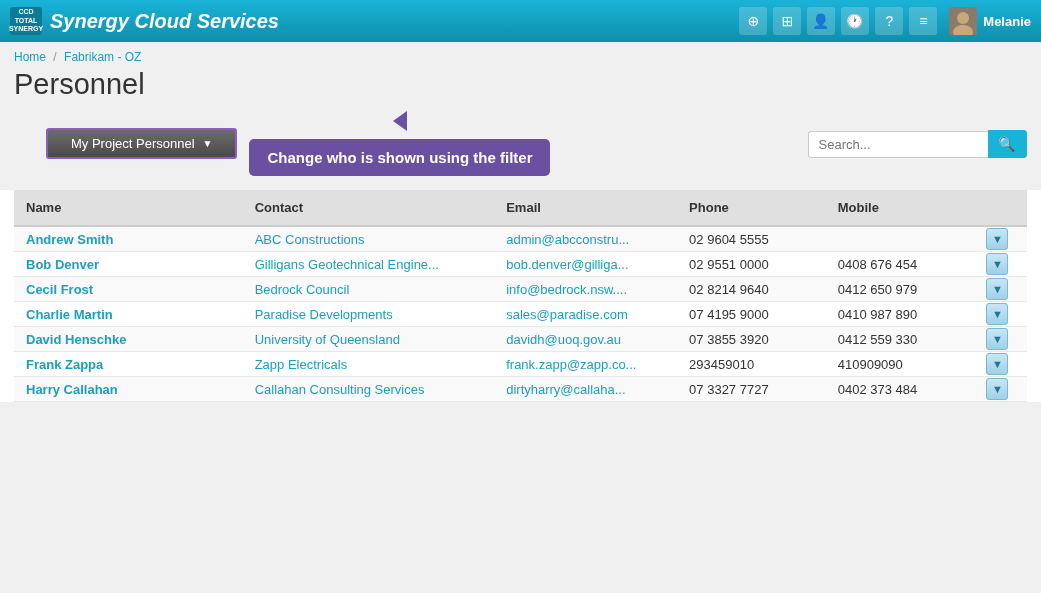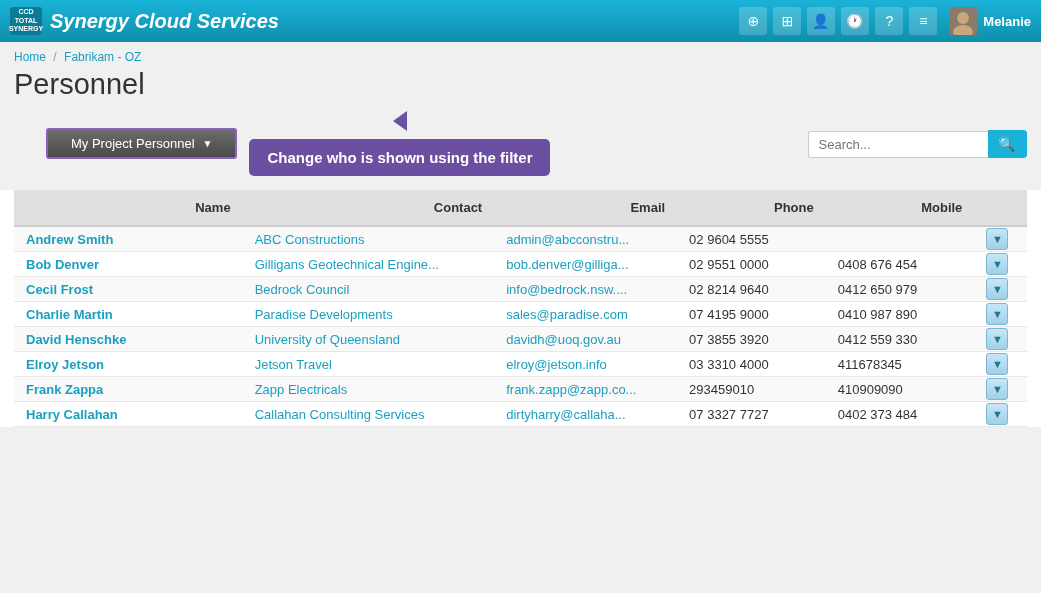--- a/index.html
+++ b/index.html
@@ -180,21 +180,21 @@
       width: 100%;
       border-collapse: collapse;
       background: white;
     }
     thead tr {
       background: #e0e0e0;
       border-bottom: 2px solid #ccc;
     }
     thead th {
       padding: 10px 12px;
-      text-align: right;
+      text-align: left;
       font-weight: bold;
       color: #333;
       font-size: 13px;
     }
     tbody tr {
       border-bottom: 1px solid #e8e8e8;
     }
     tbody tr:nth-child(odd) { background: #f9f9f9; }
     tbody tr:nth-child(even) { background: #ffffff; }
     tbody td {
@@ -367,34 +367,20 @@
     </td>
     <td class="email-cell">davidh@uoq.gov.au</td>
     <td class="phone-cell">07 3855 3920</td>
     <td class="mobile-cell">0412 559 330</td>
     <td class="action-col">
       <div class="action-btn">▼</div>
     </td>
   </tr>
         <tr>
     <td class="name-cell">
-      <a href="#">Elroy Jetson</a>
-    </td>
-    <td class="contact-cell">
-      <a href="#">Jetson Travel</a>
-    </td>
-    <td class="email-cell">elroy@jetson.info</td>
-    <td class="phone-cell">03 3310 4000</td>
-    <td class="mobile-cell">411678345</td>
-    <td class="action-col">
-      <div class="action-btn">▼</div>
-    </td>
-  </tr>
-        <tr>
-    <td class="name-cell">
       <a href="#">Frank Zappa</a>
     </td>
     <td class="contact-cell">
       <a href="#">Zapp Electricals</a>
     </td>
     <td class="email-cell">frank.zapp@zapp.co...</td>
     <td class="phone-cell">293459010</td>
     <td class="mobile-cell">410909090</td>
     <td class="action-col">
       <div class="action-btn">▼</div>

